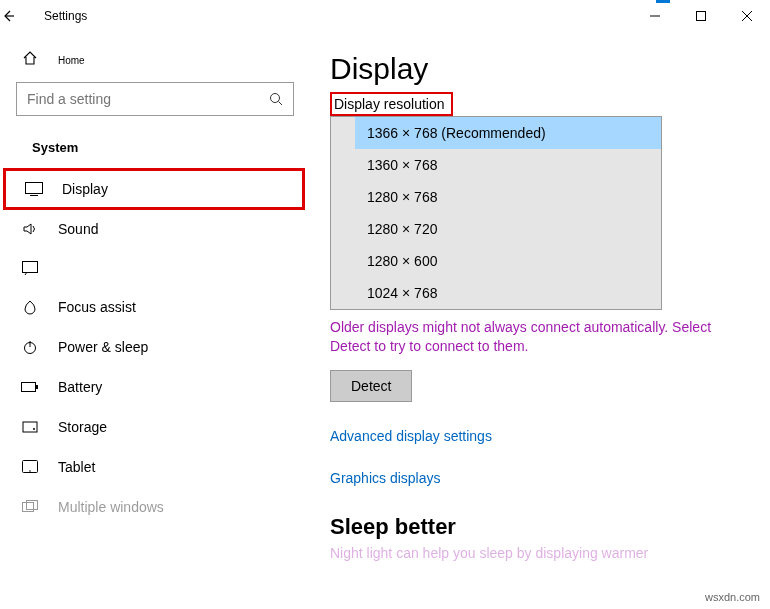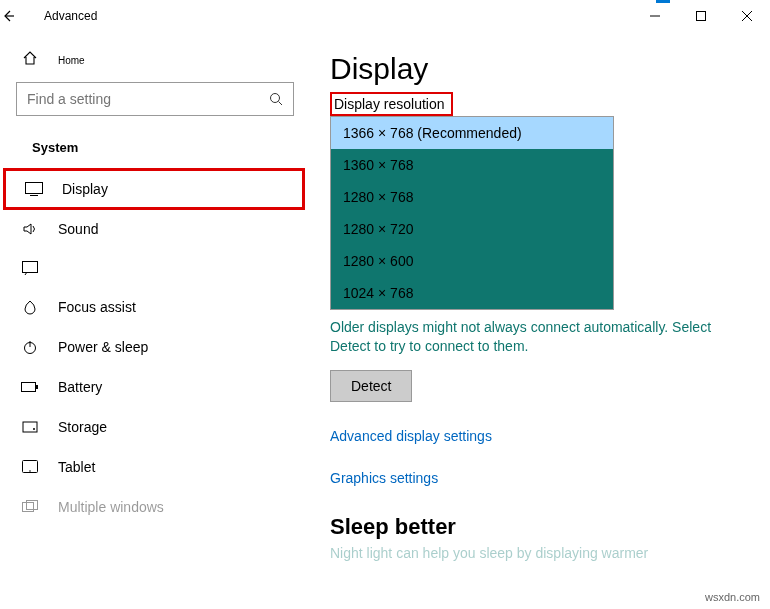--- a/index.html
+++ b/index.html
@@ -17,41 +17,41 @@
     .searchbox { margin: 6px 16px 14px 16px; height: 34px; border: 1px solid #999; display: flex; align-items: center; padding: 0 10px; }
     .searchbox input { border: none; outline: none; flex: 1; font-size: 14px; background: transparent; }
     .searchbox .sicon { font-size: 14px; color: #333; }
     .section-label { font-weight: 600; font-size: 13px; padding: 10px 20px 14px 32px; }
     .navitem { display: flex; align-items: center; padding: 12px 20px; font-size: 14px; cursor: default; }
     .navitem .icon { width: 20px; margin-right: 18px; display:flex; align-items:center; justify-content:center; }
     .navitem.selected { outline: 3px solid #d00; outline-offset: -2px; margin: 0 6px 0 4px; }
     .content { flex: 1; padding: 20px 18px 0 20px; position: relative; }
     .h1 { font-size: 30px; font-weight: 400; margin-bottom: 6px; }
     .subhead { font-size: 14px; padding: 2px 6px 2px 2px; border: 2px solid #d00; display: inline-block; margin-bottom: 0; }
-    .dropdown { width: 284px; border: 1px solid #999; background: #0f766e; position: relative; }
+    .dropdown { width: 332px; border: 1px solid #999; background: #e5e5e5; position: relative; padding-left: 24px; }
     .ddopt { padding: 8px 12px; font-size: 14px; cursor: default; }
     .ddopt.selected { background: #a6d8ff; }
-    .helptext { font-size: 14px; margin-top: 8px; color: #0f766e; max-width: 400px; line-height: 1.35; }
+    .helptext { font-size: 14px; margin-top: 8px; color: #a21caf; max-width: 400px; line-height: 1.35; }
     .btn { margin-top: 14px; padding: 7px 20px; font-size: 14px; background: #ccc; border: 1px solid #999; display: inline-block; }
     .link { color: #0067c0; font-size: 14px; margin-top: 26px; display: block; }
     .h2 { font-size: 22px; font-weight: 600; margin-top: 28px; }
     .footnote { position: absolute; bottom: 6px; right: 10px; font-size: 11px; color: #666; }
     svg { display: block; }
   </style>
 </head>
 <body>
 
 <div class="titlebar">
   <div class="back">
     <svg width="16" height="16" viewBox="0 0 16 16">
         <path d="M10 3 L5 8 L10 13" stroke="#000" stroke-width="1.2" fill="none"></path>
         <line x1="5" y1="8" x2="14" y2="8" stroke="#000" stroke-width="1.2"></line>
       </svg>
   </div>
-  <div class="title">Advanced</div>
+  <div class="title">Settings</div>
   <div class="spacer"></div>
   <div class="bluebar"></div>
   <div class="winbtn">
       <svg width="10" height="10">
         <line x1="0" y1="5" x2="10" y2="5" stroke="#000"></line>
       </svg>
     </div>
   <div class="winbtn">
       <svg width="10" height="10">
         <rect x="0.5" y="0.5" width="9" height="9" stroke="#000" fill="none"></rect>
@@ -174,19 +174,19 @@
       <div class="ddopt selected">1366 × 768 (Recommended)</div>
       <div class="ddopt">1360 × 768</div>
       <div class="ddopt">1280 × 768</div>
       <div class="ddopt">1280 × 720</div>
       <div class="ddopt">1280 × 600</div>
       <div class="ddopt">1024 × 768</div>
     </div>
     <div class="helptext">Older displays might not always connect automatically. Select Detect to try to connect to them.</div>
     <div class="btn">Detect</div>
     <a class="link">Advanced display settings</a>
-    <a class="link">Graphics settings</a>
+    <a class="link">Graphics displays</a>
     <div class="h2">Sleep better</div>
     <div class="helptext" style="opacity:0.35; margin-top:4px;">Night light can help you sleep by displaying warmer</div>
   </div>
 </div>
 
 <div class="footnote">wsxdn.com</div>
 
 </body></html>

